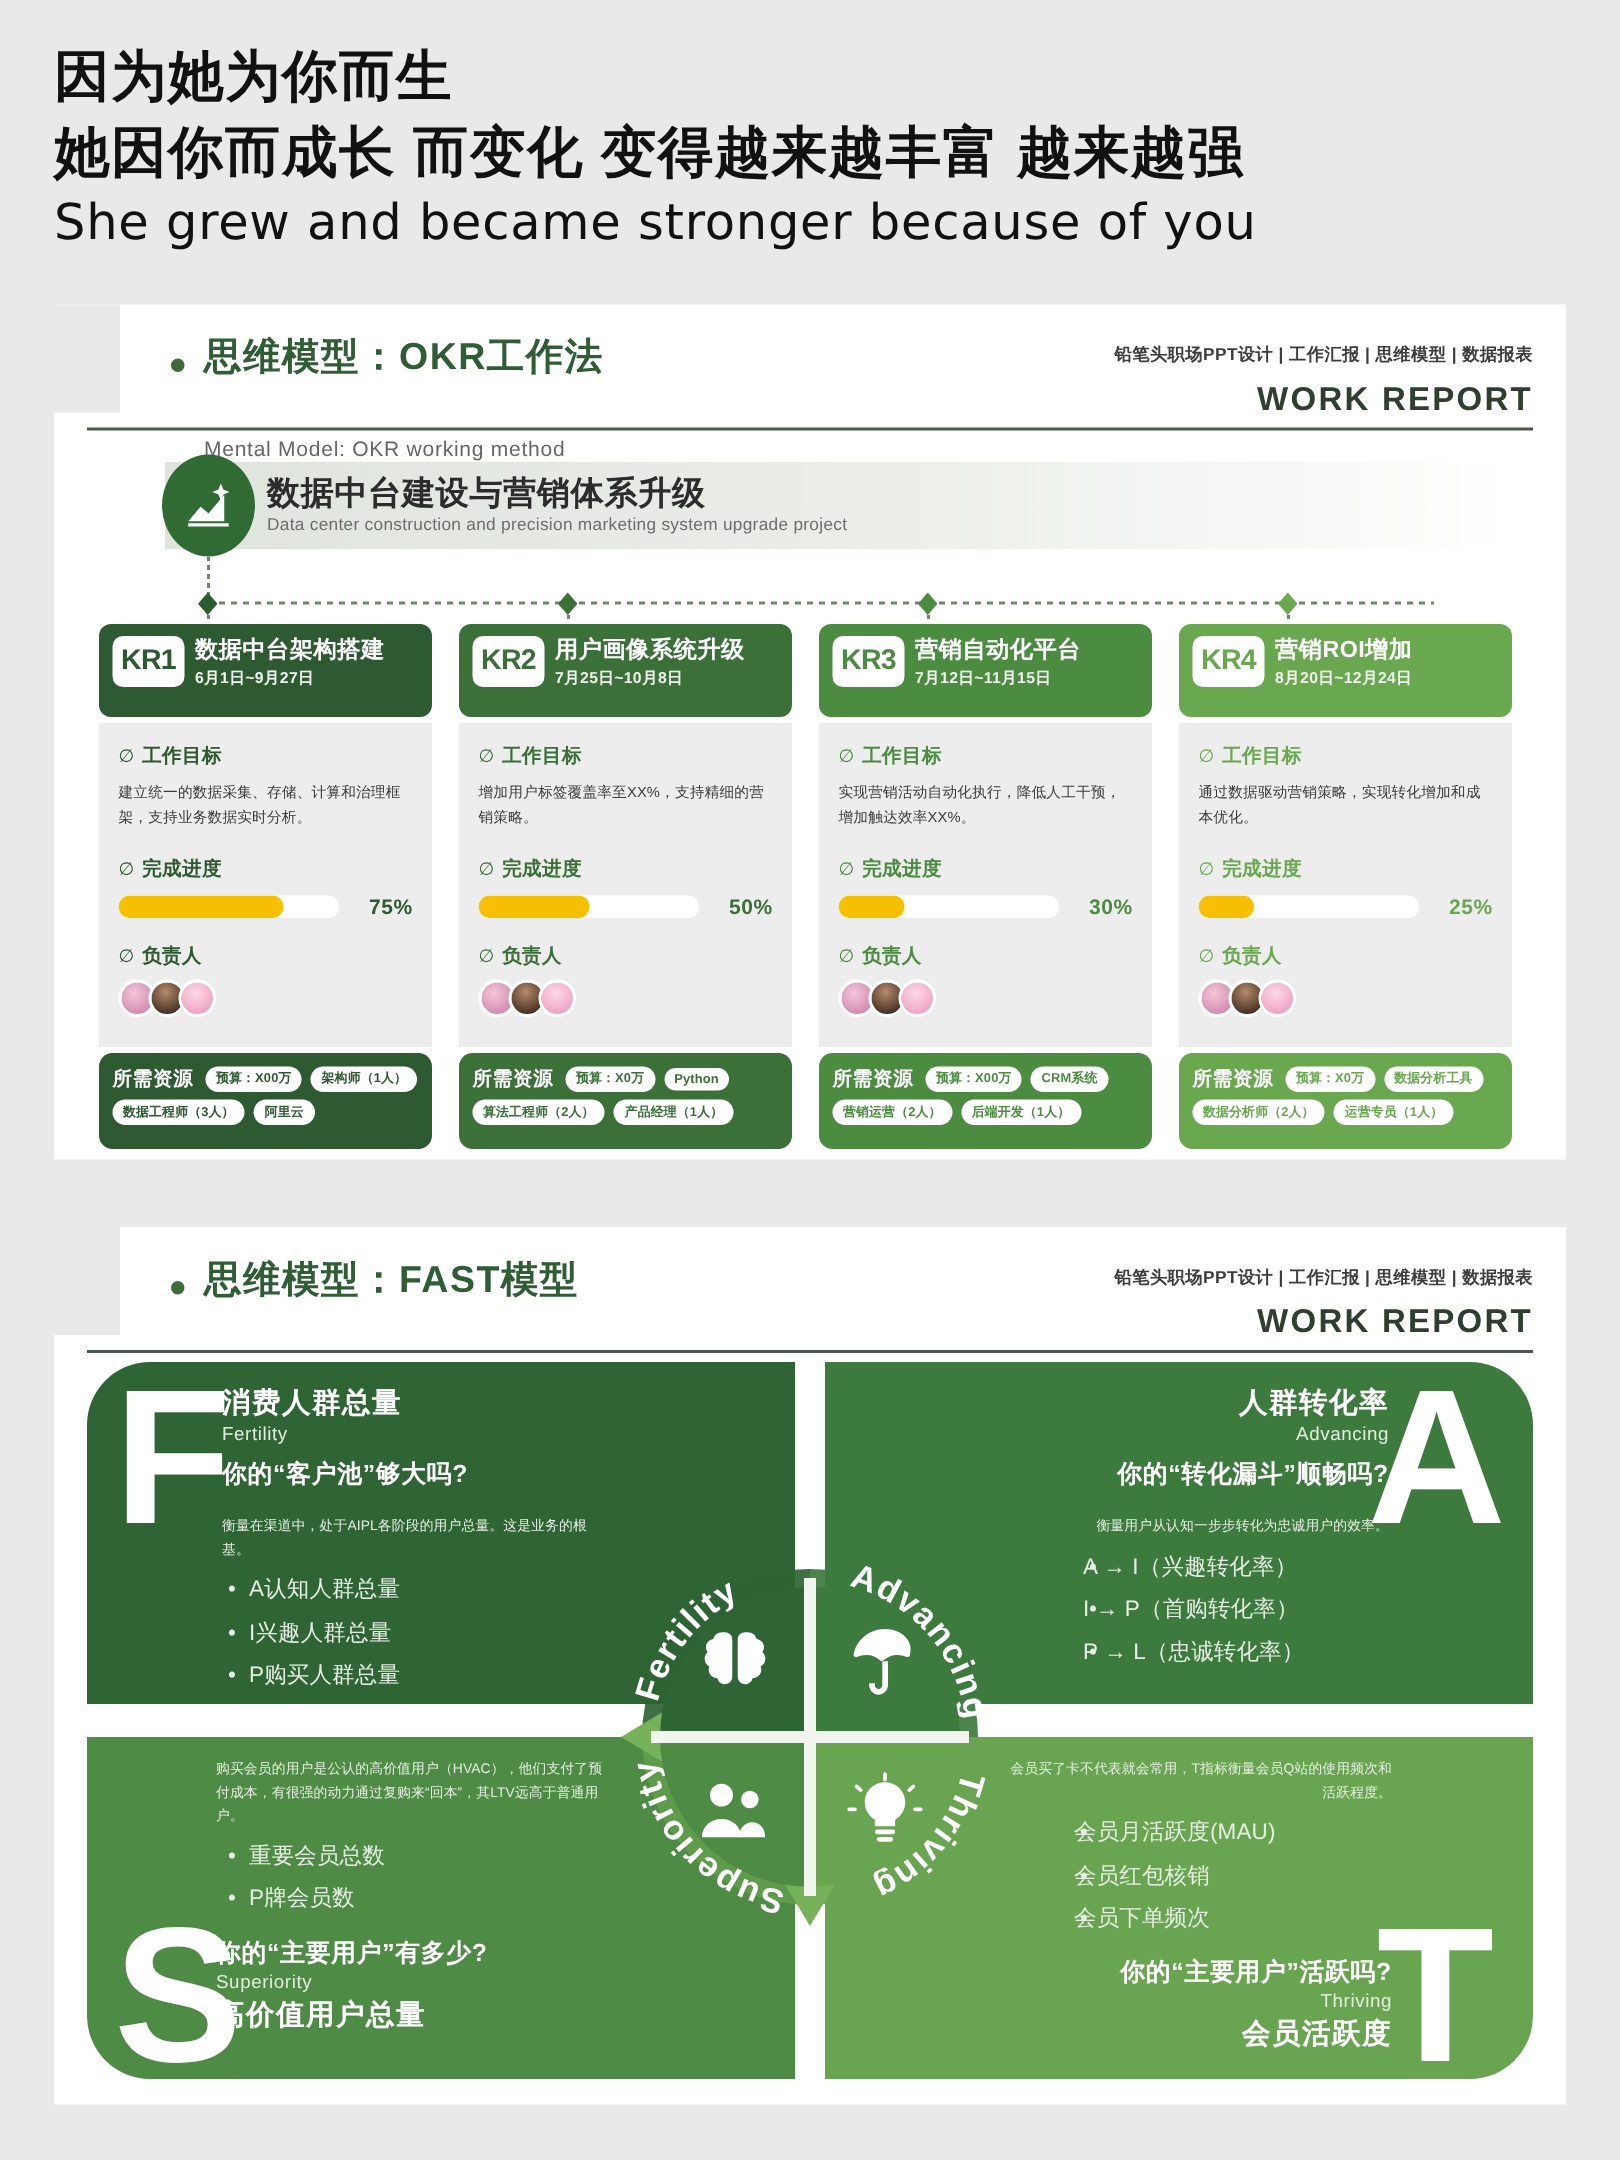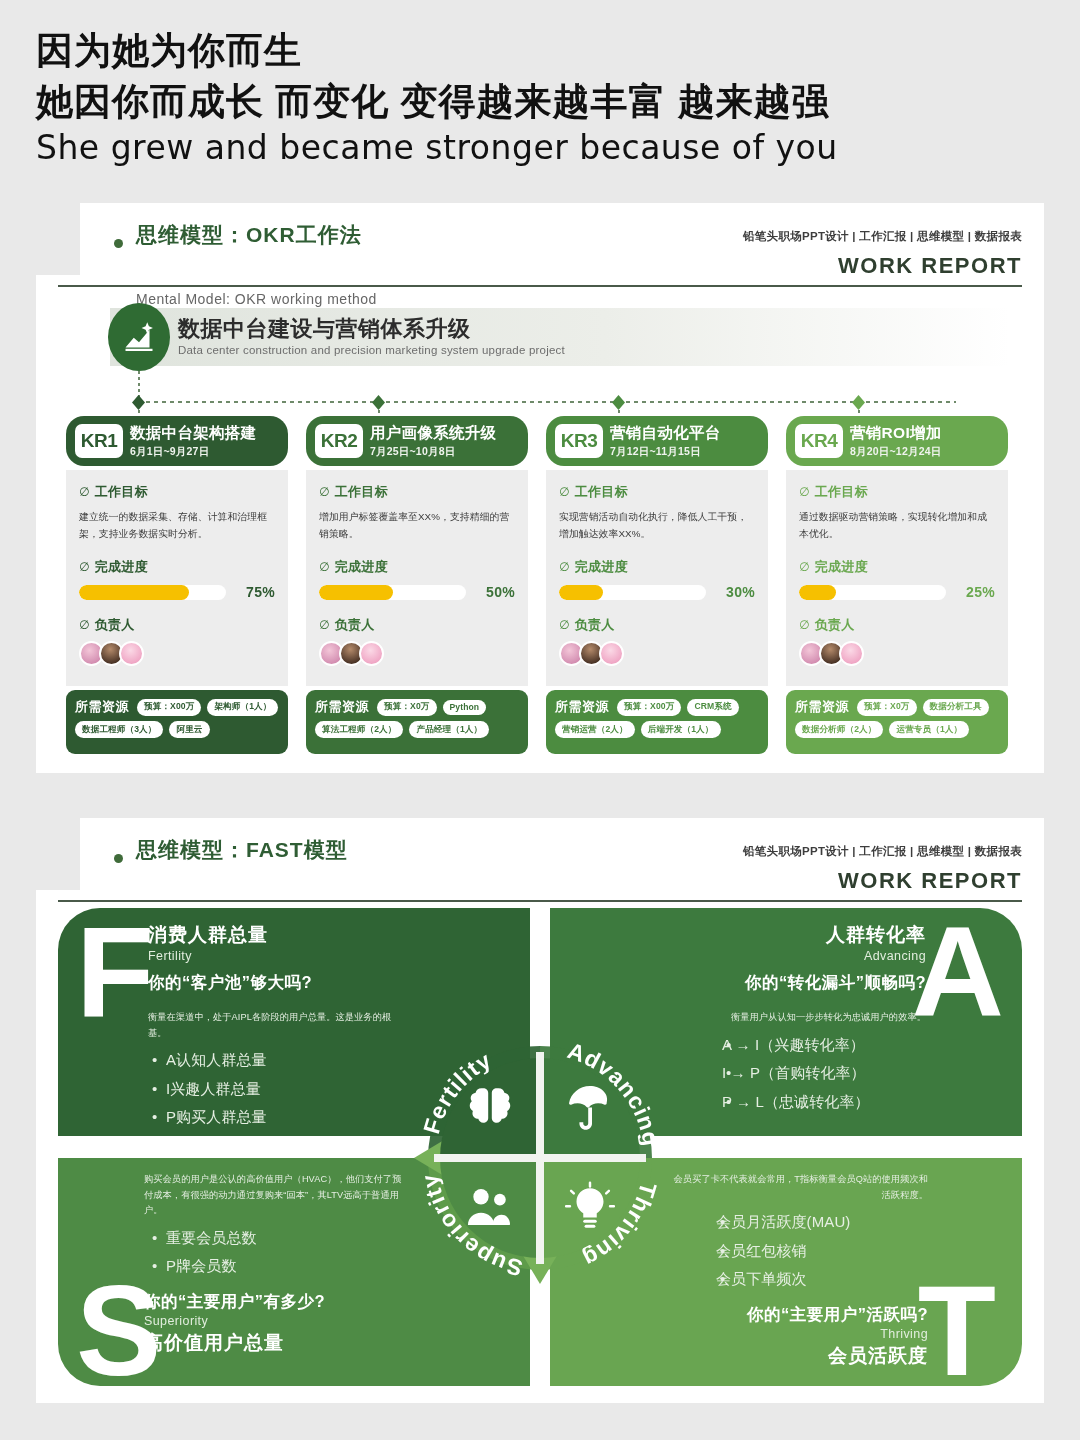--- a/index.html
+++ b/index.html
@@ -20,21 +20,21 @@
   
   .panel { position: absolute; background: #fff; }
   #panel-okr { left: 36px; top: 203px; width: 1008px; height: 570px; }
   #panel-fast { left: 36px; top: 818px; width: 1008px; height: 585px; }
 
   .panel-notch { position: absolute; left: 0; top: 0; width: 44px; height: 72px; background: #e9e9e9; }
 
   
   .phead { position: absolute; left: 0; top: 0; width: 100%; height: 84px; }
   .phead .dot { position: absolute; left: 78px; top: 36px; width: 9px; height: 9px; border-radius: 50%; background: #3f6b3a; }
-  .phead .title-cn { position: absolute; left: 100px; top: 18px; font-size: 21px; font-weight: 700; color: #2f5d34; letter-spacing: 1px; }
+  .phead .title-cn { position: absolute; left: 100px; top: 18px; font-size: 25px; font-weight: 700; color: #2f5d34; letter-spacing: 1px; }
   .phead .title-en { position: absolute; left: 100px; top: 52px; font-size: 14px; color: #666; letter-spacing: 0.5px; margin-top: 36px; }
   .phead .meta-cn { position: absolute; right: 22px; top: 26px; font-size: 11.5px; font-weight: 700; color: #3d3d3d; letter-spacing: 0.3px; }
   .phead .meta-en { position: absolute; right: 22px; top: 50px; font-size: 22px; font-weight: 700; color: #2f3f2f; letter-spacing: 1.5px; }
   .phead .rule { position: absolute; left: 22px; right: 22px; bottom: 0; height: 2px; background: #4a5a4a; }
 
   
   .banner {
     position: absolute; left: 74px; top: 105px; width: 900px; height: 58px;
     background: linear-gradient(90deg, #dfe4dd 0%, #eceee9 55%, #ffffff 100%);
   }
@@ -48,21 +48,21 @@
   .banner-badge svg { width: 36px; height: 36px; }
 
   
   .conn-stem { position: absolute; left: 102px; top: 168px; width: 2px; height: 30px; background: repeating-linear-gradient(to bottom, #6f8a6a 0 3px, transparent 3px 6px); }
   .conn-line { position: absolute; left: 102px; top: 198px; width: 818px; height: 2px; background: repeating-linear-gradient(to right, #6f8a6a 0 4px, transparent 4px 8px); }
   .node { position: absolute; top: 192px; width: 13px; height: 15px; background: #3f6b3a; border-radius: 3px; transform: rotate(0deg); clip-path: polygon(50% 0, 100% 50%, 50% 100%, 0 50%); }
   .node-drop { position: absolute; width: 2px; height: 22px; background: repeating-linear-gradient(to bottom, #6f8a6a 0 3px, transparent 3px 6px); top: 207px; }
 
   
   .kr-card { position: absolute; top: 213px; width: 222px; }
-  .kr-head { height: 50px; border-radius: 18px; position: relative; padding: 6px 8px 0 8px; }
+  .kr-head { height: 62px; border-radius: 8px; position: relative; padding: 6px 8px 0 8px; }
   .kr-badge {
     position: absolute; left: 9px; top: 8px; width: 48px; height: 34px;
     background: #fff; border-radius: 7px;
     display: flex; align-items: center; justify-content: center;
     font-size: 19px; font-weight: 700; letter-spacing: -0.5px;
   }
   .kr-title { position: absolute; left: 64px; top: 7px; font-size: 15.5px; font-weight: 700; color: #fff; letter-spacing: 0.3px; }
   .kr-date { position: absolute; left: 64px; top: 29px; font-size: 10.5px; font-weight: 700; color: #f0f4ee; letter-spacing: 0.2px; }
 
   .kr-body { background: #ededed; margin-top: 4px; padding: 13px 13px 12px 13px; height: 216px; position: relative; }

